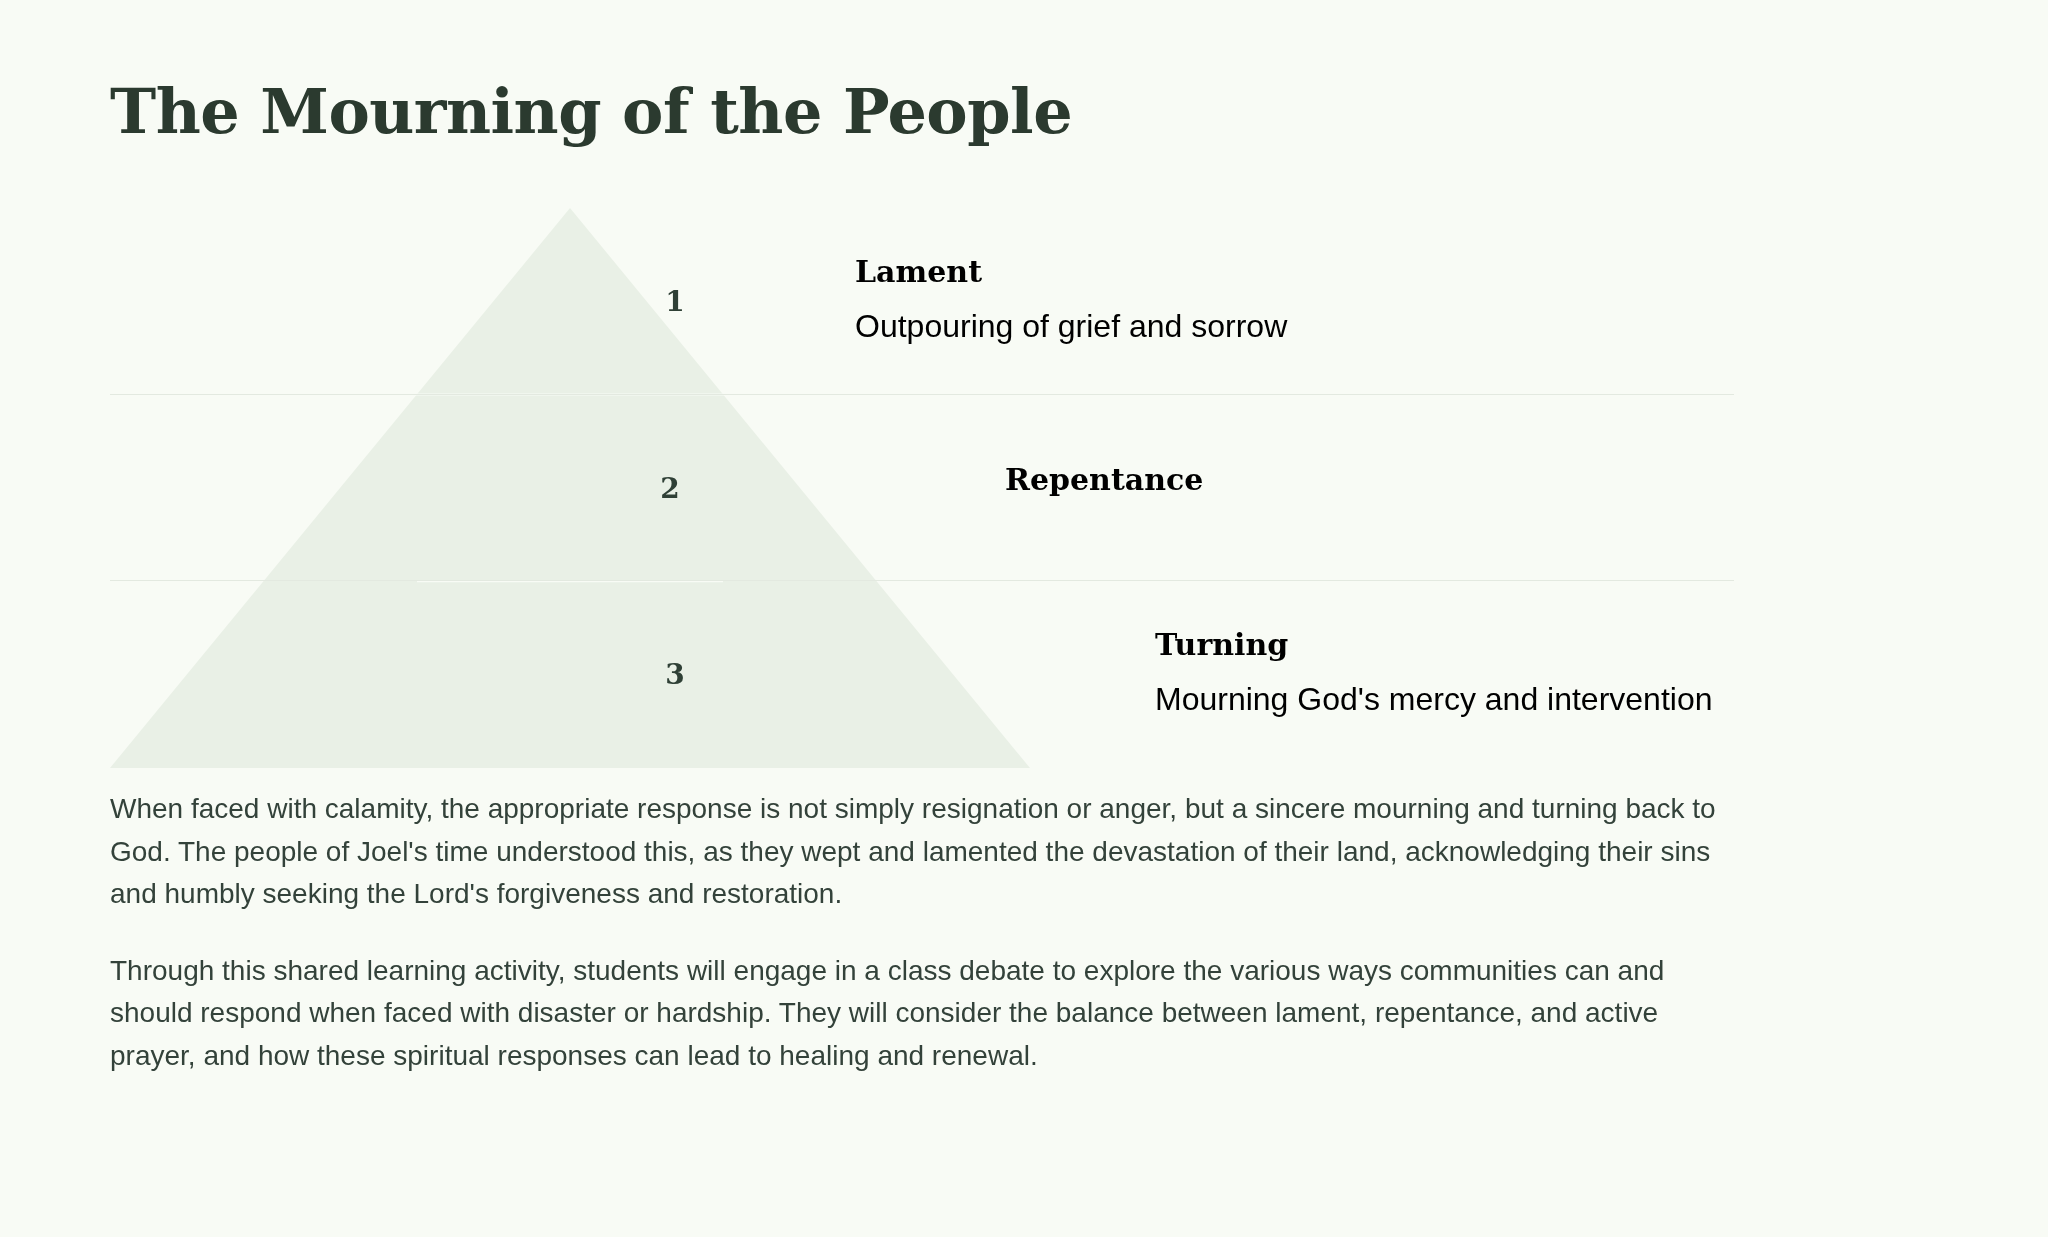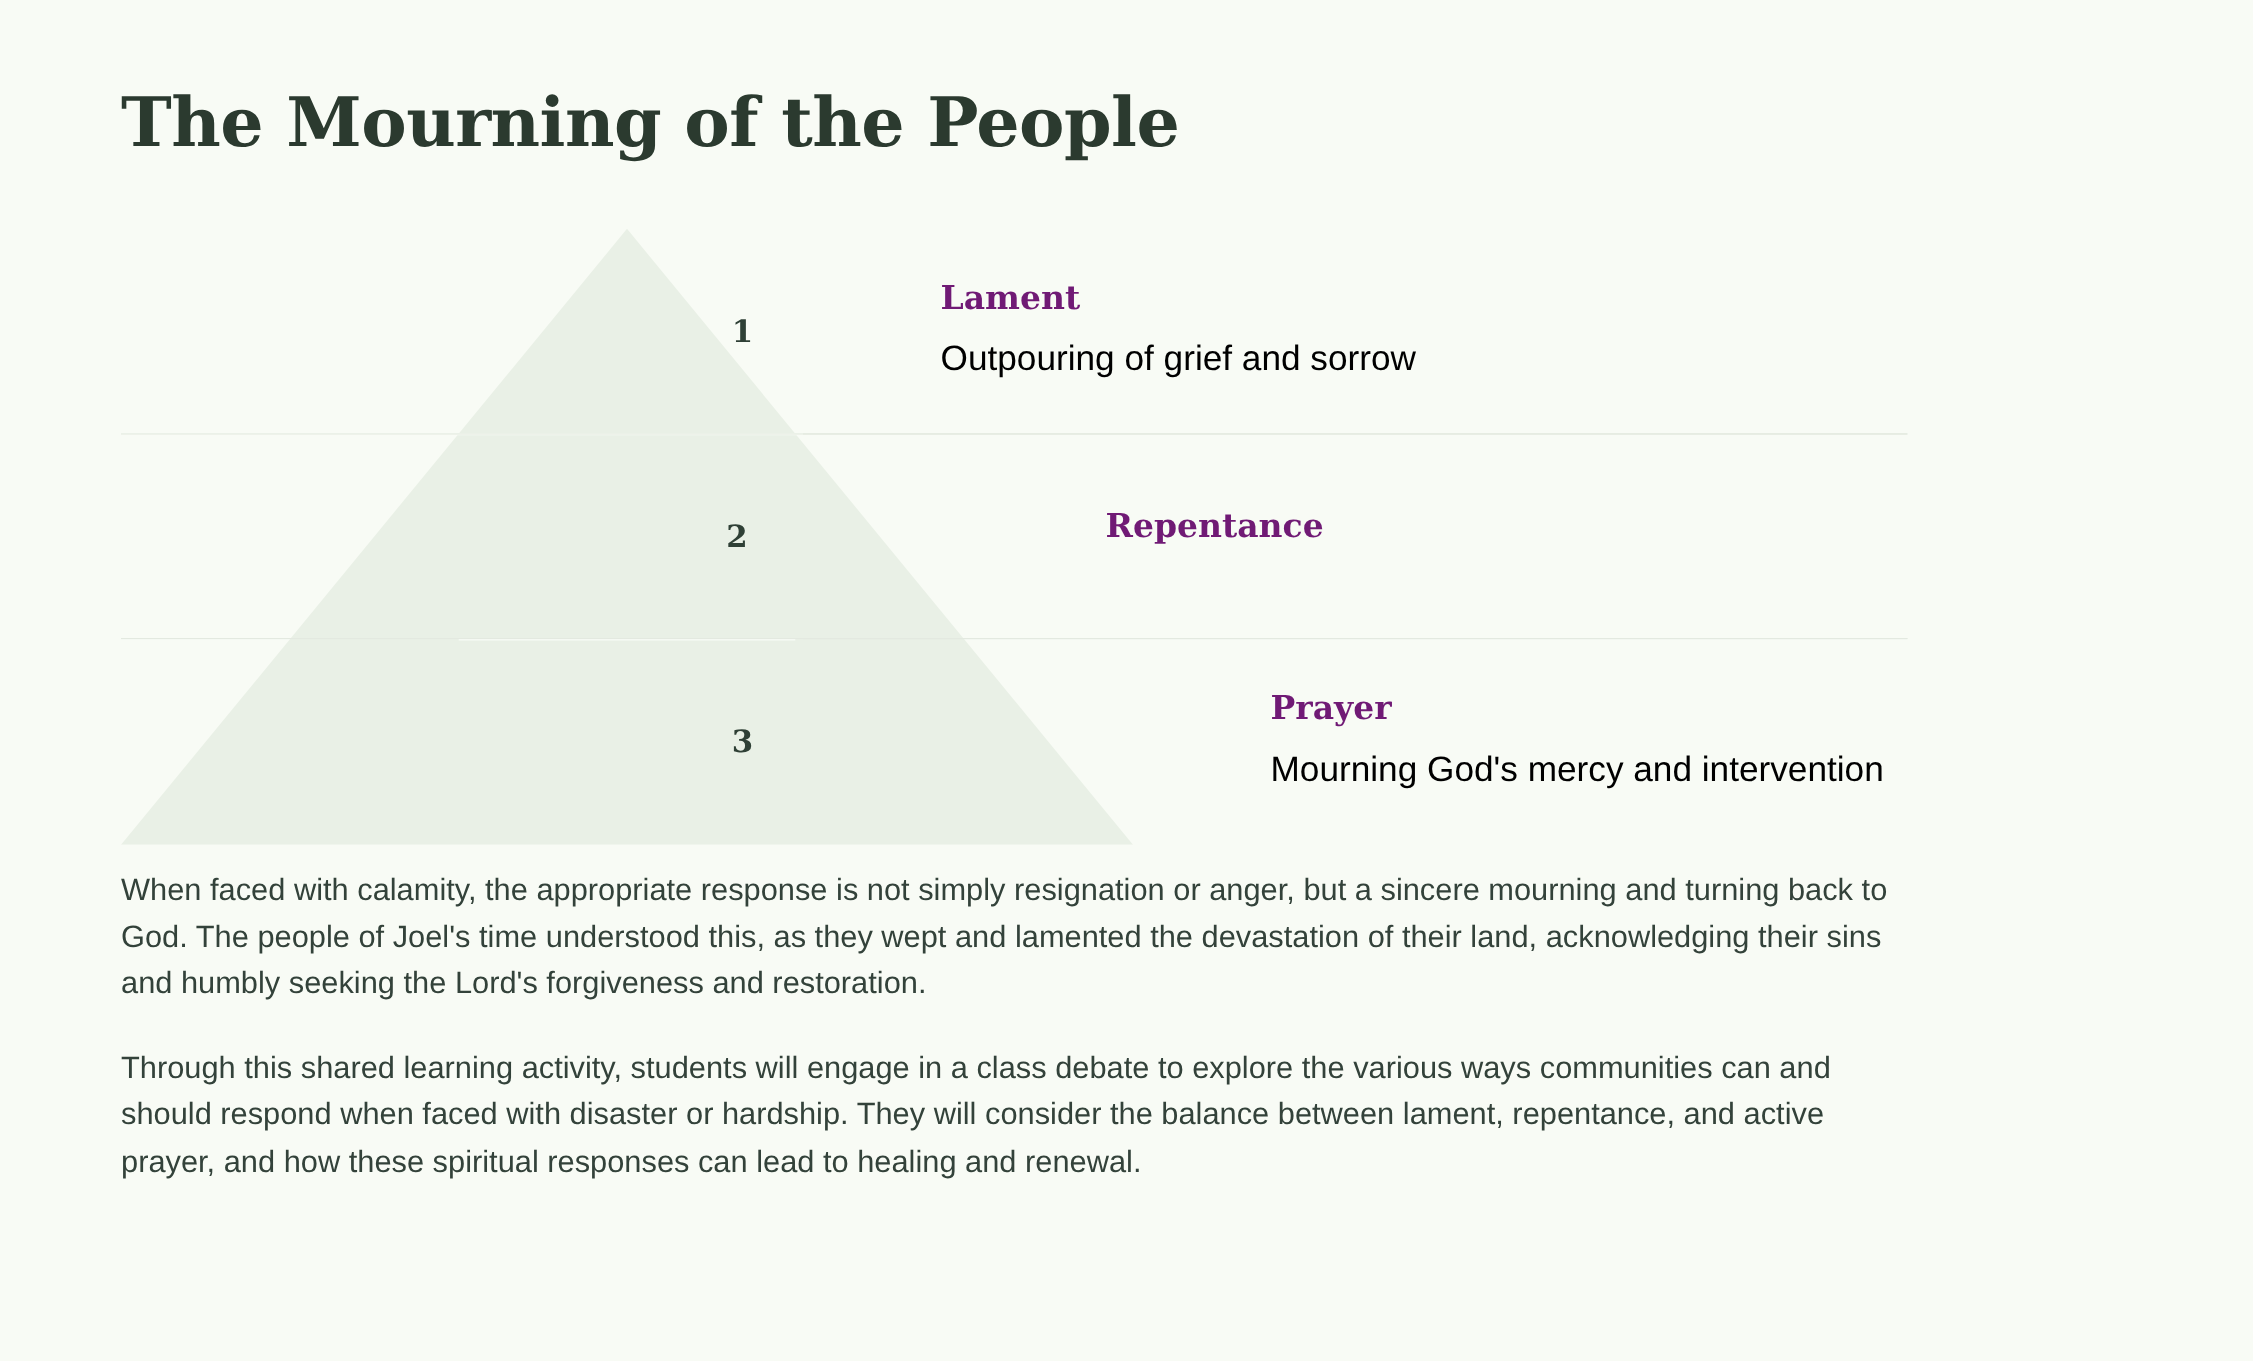--- a/index.html
+++ b/index.html
@@ -73,21 +73,21 @@
   }
   .row-text {
     position: absolute;
     top: 50%;
     transform: translateY(-50%);
   }
   .row-label {
     font-family: "DejaVu Serif", serif;
     font-weight: bold;
     font-size: 30px;
-    color: #701a75;
+    color: #000000;
     margin-bottom: 18px;
     line-height: 1.1;
   }
   .row-desc {
     font-size: 32px;
     color: #000000;
     line-height: 1.3;
   }
 
   
@@ -154,21 +154,21 @@
       <div class="row row-2">
         <div class="row-num">2</div>
         <div class="row-text">
           <div class="row-label">Repentance</div>
         </div>
       </div>
 
       <div class="row row-3">
         <div class="row-num">3</div>
         <div class="row-text">
-          <div class="row-label">Prayer</div>
+          <div class="row-label">Turning</div>
           <div class="row-desc">Mourning God's mercy and intervention</div>
         </div>
       </div>
 
     </div>
   </div>
 
   <div class="body-copy">
     <p>When faced with calamity, the appropriate response is not simply resignation or anger, but a sincere mourning and turning back to God. The people of Joel's time understood this, as they wept and lamented the devastation of their land, acknowledging their sins and humbly seeking the Lord's forgiveness and restoration.</p>
     <p>Through this shared learning activity, students will engage in a class debate to explore the various ways communities can and should respond when faced with disaster or hardship. They will consider the balance between lament, repentance, and active prayer, and how these spiritual responses can lead to healing and renewal.</p>

